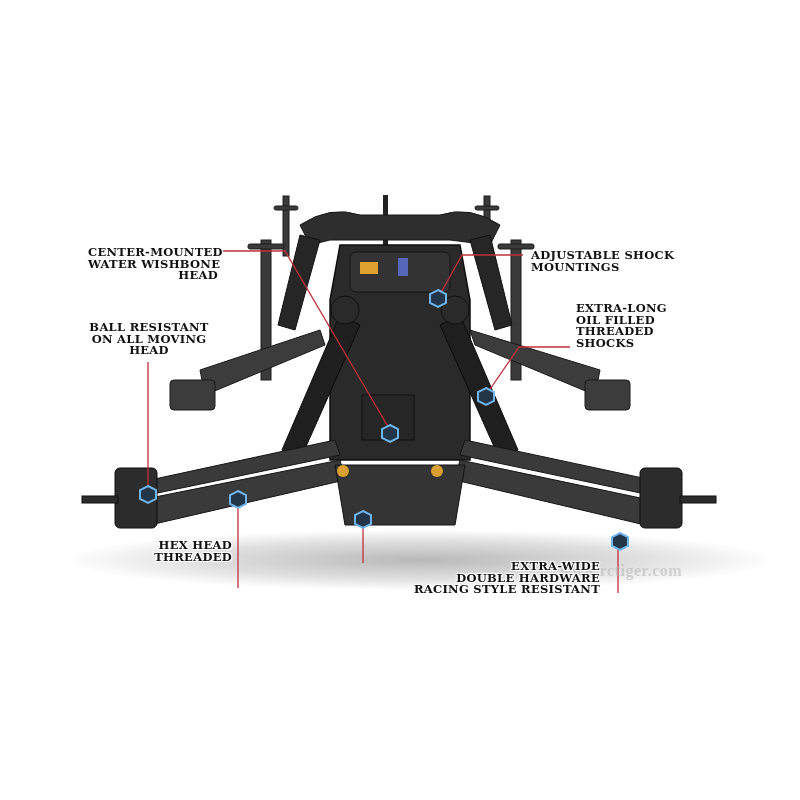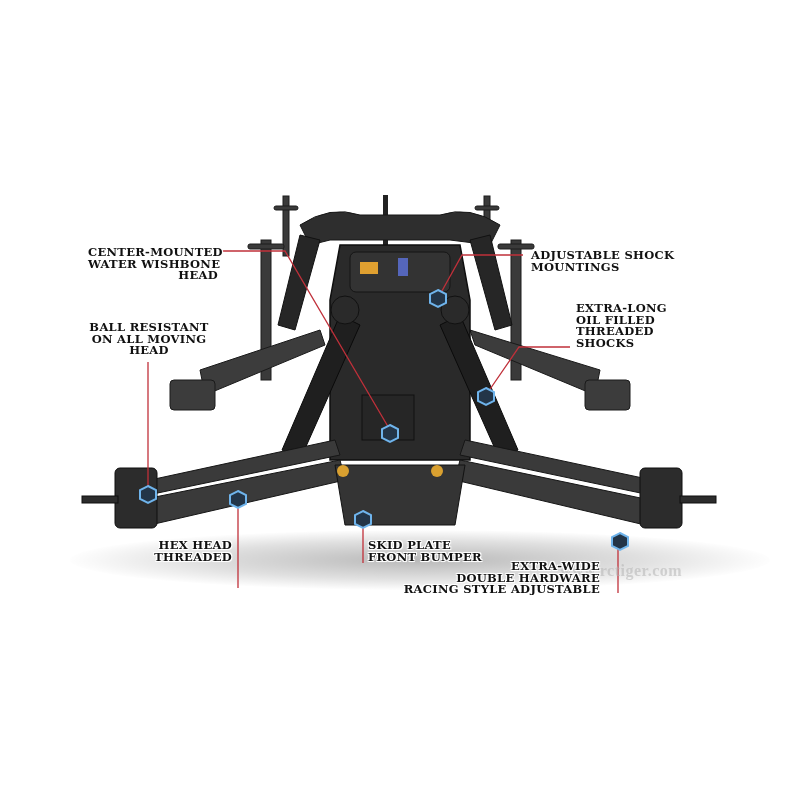--- a/index.html
+++ b/index.html
@@ -123,25 +123,21 @@
     <div>OIL FILLED</div>
     <div>THREADED</div>
     <div>SHOCKS</div>
   </div>
 
   <div class="label r" style="left:130px;top:540px;width:102px;">
     <div>HEX HEAD</div>
     <div>THREADED</div>
   </div>
 
-  <div class="label l" style="left:368px;top:540px;width:140px;">
-    <div>SKID PLATE</div>
-    <div>FRONT BUMPER</div>
-  </div>
 
   <div class="watermark">www.rctiger.com</div>
 
   <div class="label r" style="left:386px;top:561px;width:214px;">
     <div>EXTRA-WIDE</div>
     <div>DOUBLE HARDWARE</div>
-    <div>RACING STYLE ADJUSTABLE</div>
+    <div>RACING STYLE RESISTANT</div>
   </div>
 </div>
 
 </body></html>

